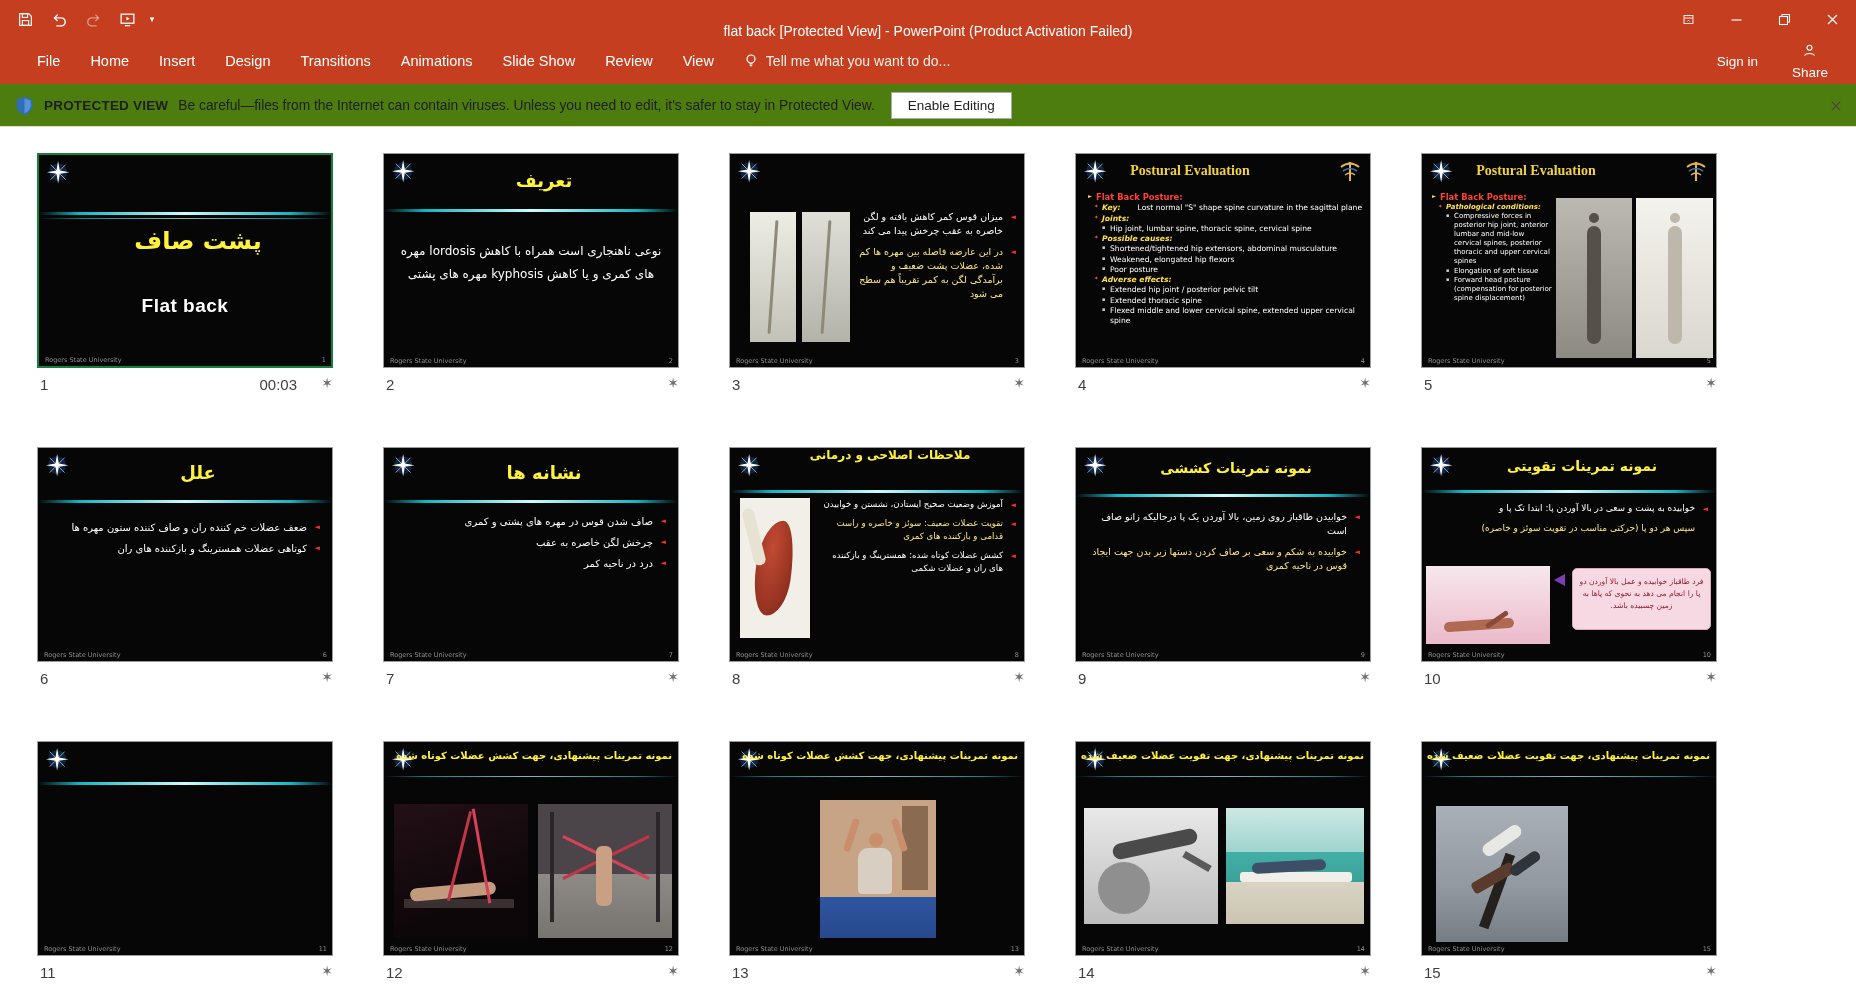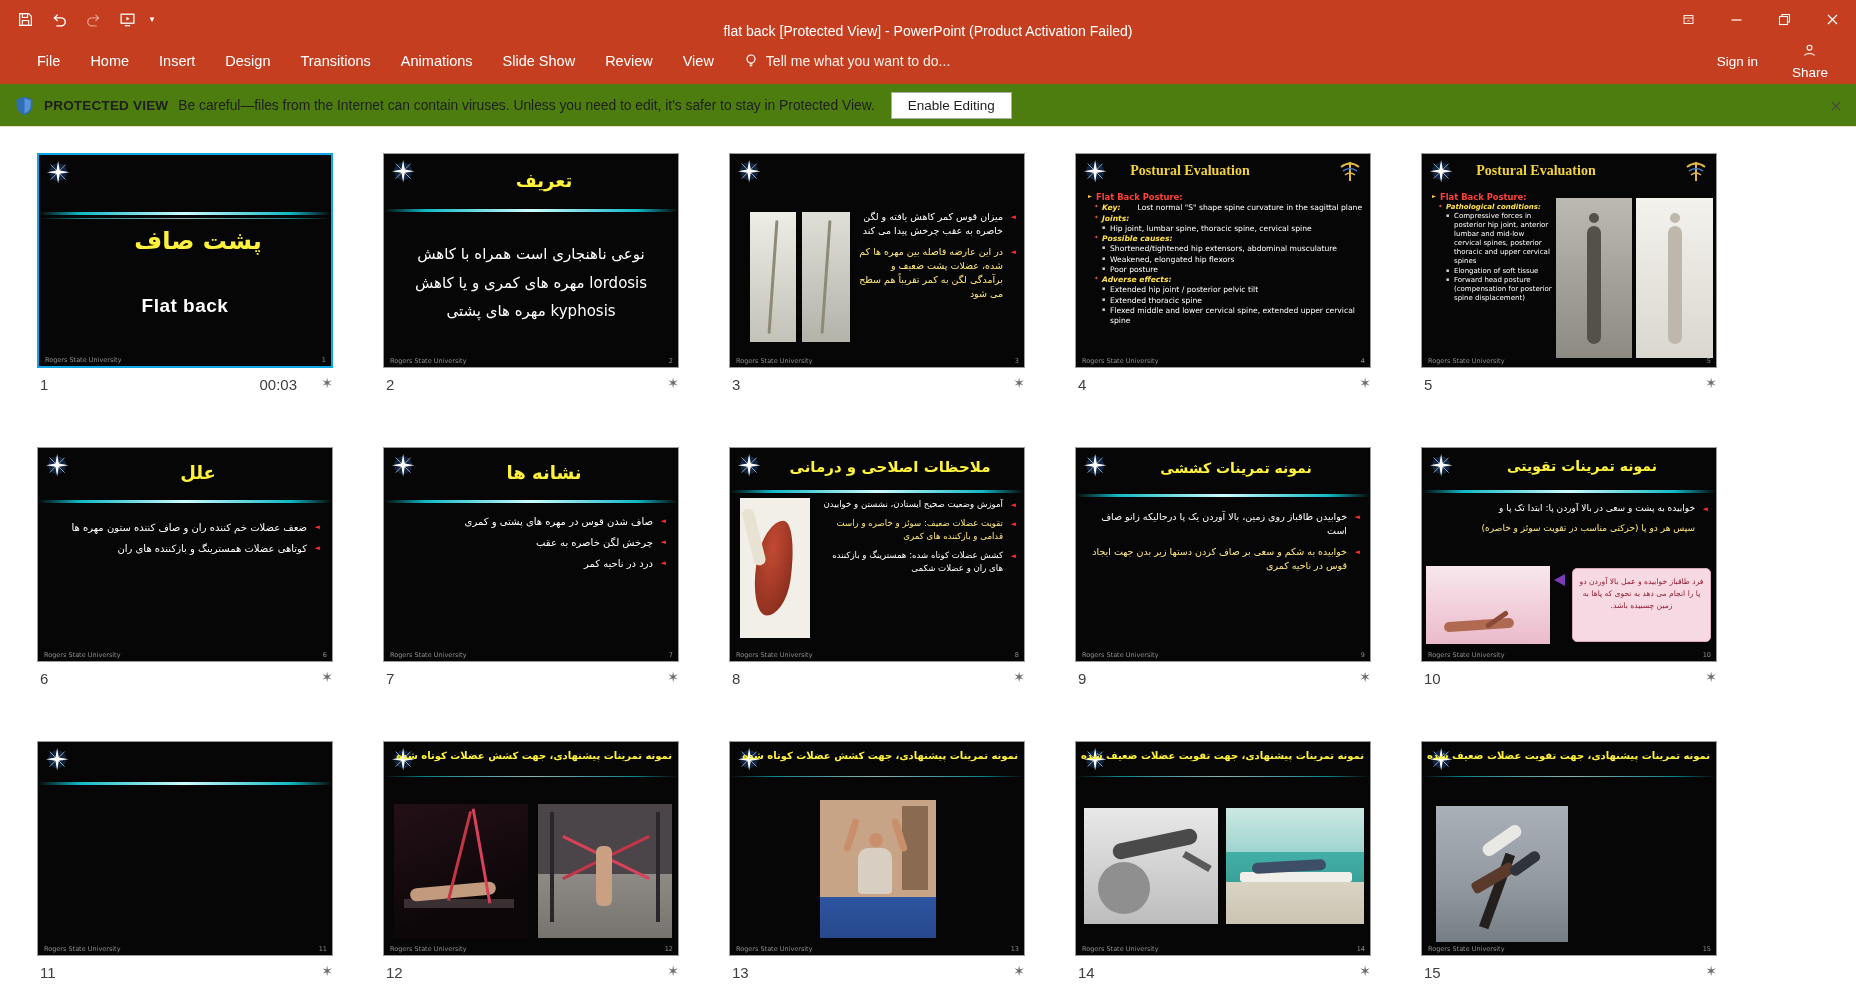--- a/index.html
+++ b/index.html
@@ -36,21 +36,21 @@
 .pvmsg{font-size:13.8px;}
 .pvbtn{margin-left:16px;background:#fff;border:1px solid #ABABAB;padding:5px 16px;font-size:13.5px;color:#1f1f1f;cursor:pointer;font-family:"Liberation Sans",sans-serif;}
 .pvclose{position:absolute;right:14px;top:0;height:43px;display:flex;align-items:center;color:#444;cursor:pointer;}
 .pvclose svg{width:12px;height:12px;}
 
 
 .sorter{position:relative;width:1856px;height:880px;background:#fff;}
 .grid{position:absolute;top:26px;left:37px;display:grid;grid-template-columns:repeat(5,296px);column-gap:50px;row-gap:47px;}
 .cell{width:296px;}
 .thumb{width:296px;height:215px;background:#060606;position:relative;overflow:hidden;border:1px solid #9b9b9b;cursor:pointer;font-family:"DejaVu Sans",sans-serif;}
-.thumb.selected{border:2px solid #0ea5e9;padding-left:32px;}
+.thumb.selected{border:2px solid #15803d;padding-left:32px;}
 .cap{height:32px;position:relative;font-size:15px;color:#3f3f3f;}
 .capnum{position:absolute;left:3px;top:8px;}
 .captime{position:absolute;right:36px;top:8px;}
 .capstar{position:absolute;right:0;top:7px;color:#6f6f6f;font-size:14px;cursor:pointer;}
 .capstar::before{content:"✶";}
 
 .burst{position:absolute;top:4px;left:6px;width:30px;height:30px;pointer-events:none;}
 .tline{position:absolute;left:0;right:0;height:3px;background:linear-gradient(90deg,rgba(6,6,6,0) 0%,#0FB7C4 14%,#CDFDFF 50%,#0FB7C4 86%,rgba(6,6,6,0) 100%);}
 .tline.thin{height:1px;opacity:.7;}
 .ptitle{position:absolute;left:34px;right:8px;text-align:center;color:#FFF23D;font-weight:bold;direction:rtl;}
@@ -263,21 +263,21 @@
     </div>
   </div>
 
   <div class="cell">
     <div class="thumb">
       <svg class="burst">
             <use href="#burst"></use>
           </svg>
       <div class="ptitle" style="top:16px;font-size:18px">تعریف</div>
       <div class="tline" style="top:55px"></div>
-      <div class="shape" style="top:86px;left:14px;right:14px;direction:rtl;text-align:center;color:#fff;font-size:15px;line-height:1.9">نوعی ناهنجاری است همراه با کاهش lordosis مهره های کمری و یا کاهش kyphosis مهره های پشتی</div>
+      <div class="shape" style="top:86px;left:14px;right:14px;direction:rtl;text-align:center;color:#fff;font-size:12px;line-height:1.9">نوعی ناهنجاری است همراه با کاهش lordosis مهره های کمری و یا کاهش kyphosis مهره های پشتی</div>
       <div class="sfoot">
         <span>Rogers State University</span>
         <span>2</span>
       </div>
     </div>
     <div class="cap">
       <span class="capnum">2</span>
       <span class="capstar"></span>
     </div>
   </div>
@@ -418,21 +418,21 @@
       <span class="capnum">7</span>
       <span class="capstar"></span>
     </div>
   </div>
 
   <div class="cell">
     <div class="thumb">
       <svg class="burst">
             <use href="#burst"></use>
           </svg>
-      <div class="ptitle" style="top:10px;font-size:15px">ملاحظات اصلاحی و درمانی</div>
+      <div class="ptitle" style="top:0;font-size:12px">ملاحظات اصلاحی و درمانی</div>
       <div class="tline" style="top:42px"></div>
       <div class="ph" style="left:10px;top:50px;width:70px;height:140px;background:#F2EFE9">
         <div class="muscle"></div>
         <div class="bone"></div>
       </div>
       <div class="blist" style="top:50px;left:86px;right:8px;font-size:8.6px">
         <div class="b">آموزش وضعیت صحیح ایستادن، نشستن و خوابیدن</div>
         <div class="b y">تقویت عضلات ضعیف: سوئز و خاصره و راست قدامی و بازکننده های کمری</div>
         <div class="b">کشش عضلات کوتاه شده: همسترینگ و بازکننده های ران و عضلات شکمی</div>
       </div>
@@ -478,21 +478,21 @@
       <div class="tline" style="top:42px"></div>
       <div class="blist" style="top:54px;left:8px;right:8px;font-size:9px">
         <div class="b">خوابیده به پشت و سعی در بالا آوردن پا: ابتدا تک پا و</div>
         <div class="b y noarrow">سپس هر دو پا (حرکتی مناسب در تقویت سوئز و خاصره)</div>
       </div>
       <div class="ph" style="left:4px;top:118px;width:124px;height:78px;background:linear-gradient(180deg,#F7E7ED,#EBBACB)">
         <div class="shape" style="left:18px;bottom:14px;width:70px;height:10px;background:#B06A52;border-radius:5px;transform:rotate(-4deg)"></div>
         <div class="shape" style="left:58px;bottom:22px;width:26px;height:5px;background:#8A4A38;border-radius:3px;transform:rotate(-35deg)"></div>
       </div>
       <div class="shape" style="left:132px;top:126px;width:0;height:0;border-top:6px solid transparent;border-bottom:6px solid transparent;border-right:11px solid #7A3DB8"></div>
-      <div class="pinkbox" style="left:150px;right:5px;top:120px;height:74px">فرد طاقباز خوابیده و عمل بالا آوردن دو پا را انجام می دهد به نحوی که پاها به زمین چسبیده باشد.</div>
+      <div class="pinkbox" style="left:150px;right:5px;top:120px;height:62px">فرد طاقباز خوابیده و عمل بالا آوردن دو پا را انجام می دهد به نحوی که پاها به زمین چسبیده باشد.</div>
       <div class="sfoot">
         <span>Rogers State University</span>
         <span>10</span>
       </div>
     </div>
     <div class="cap">
       <span class="capnum">10</span>
       <span class="capstar"></span>
     </div>
   </div>

